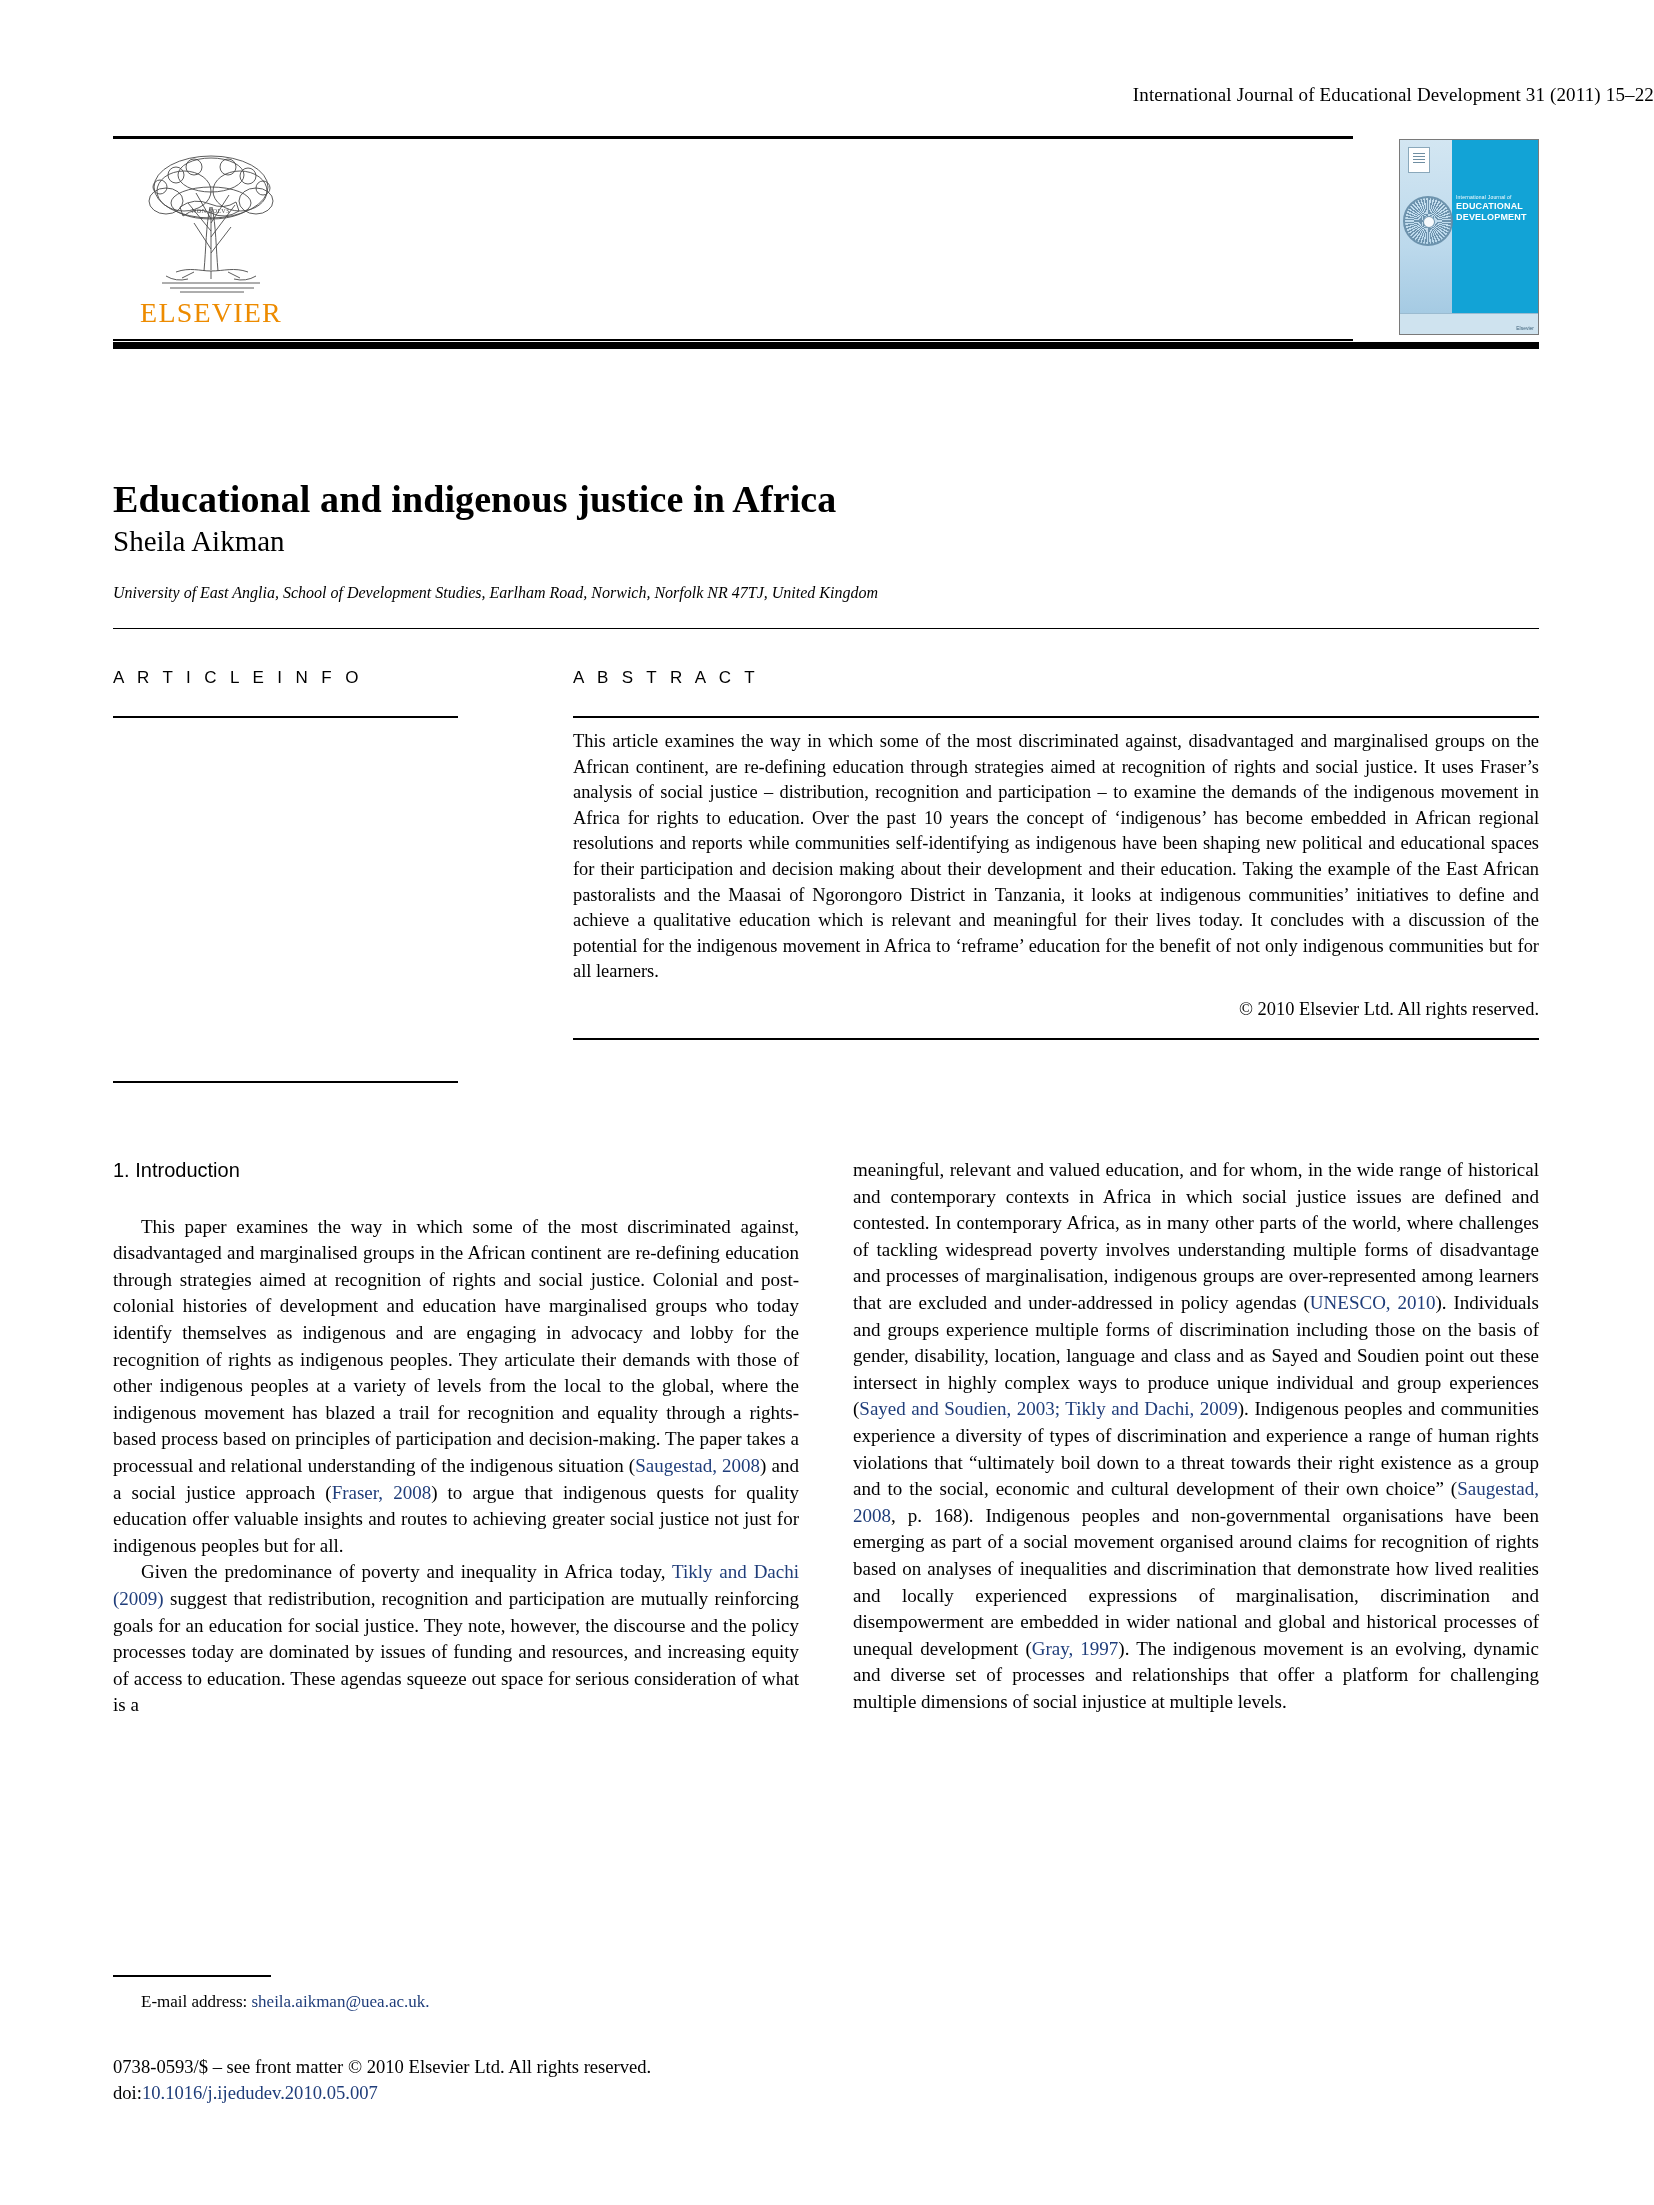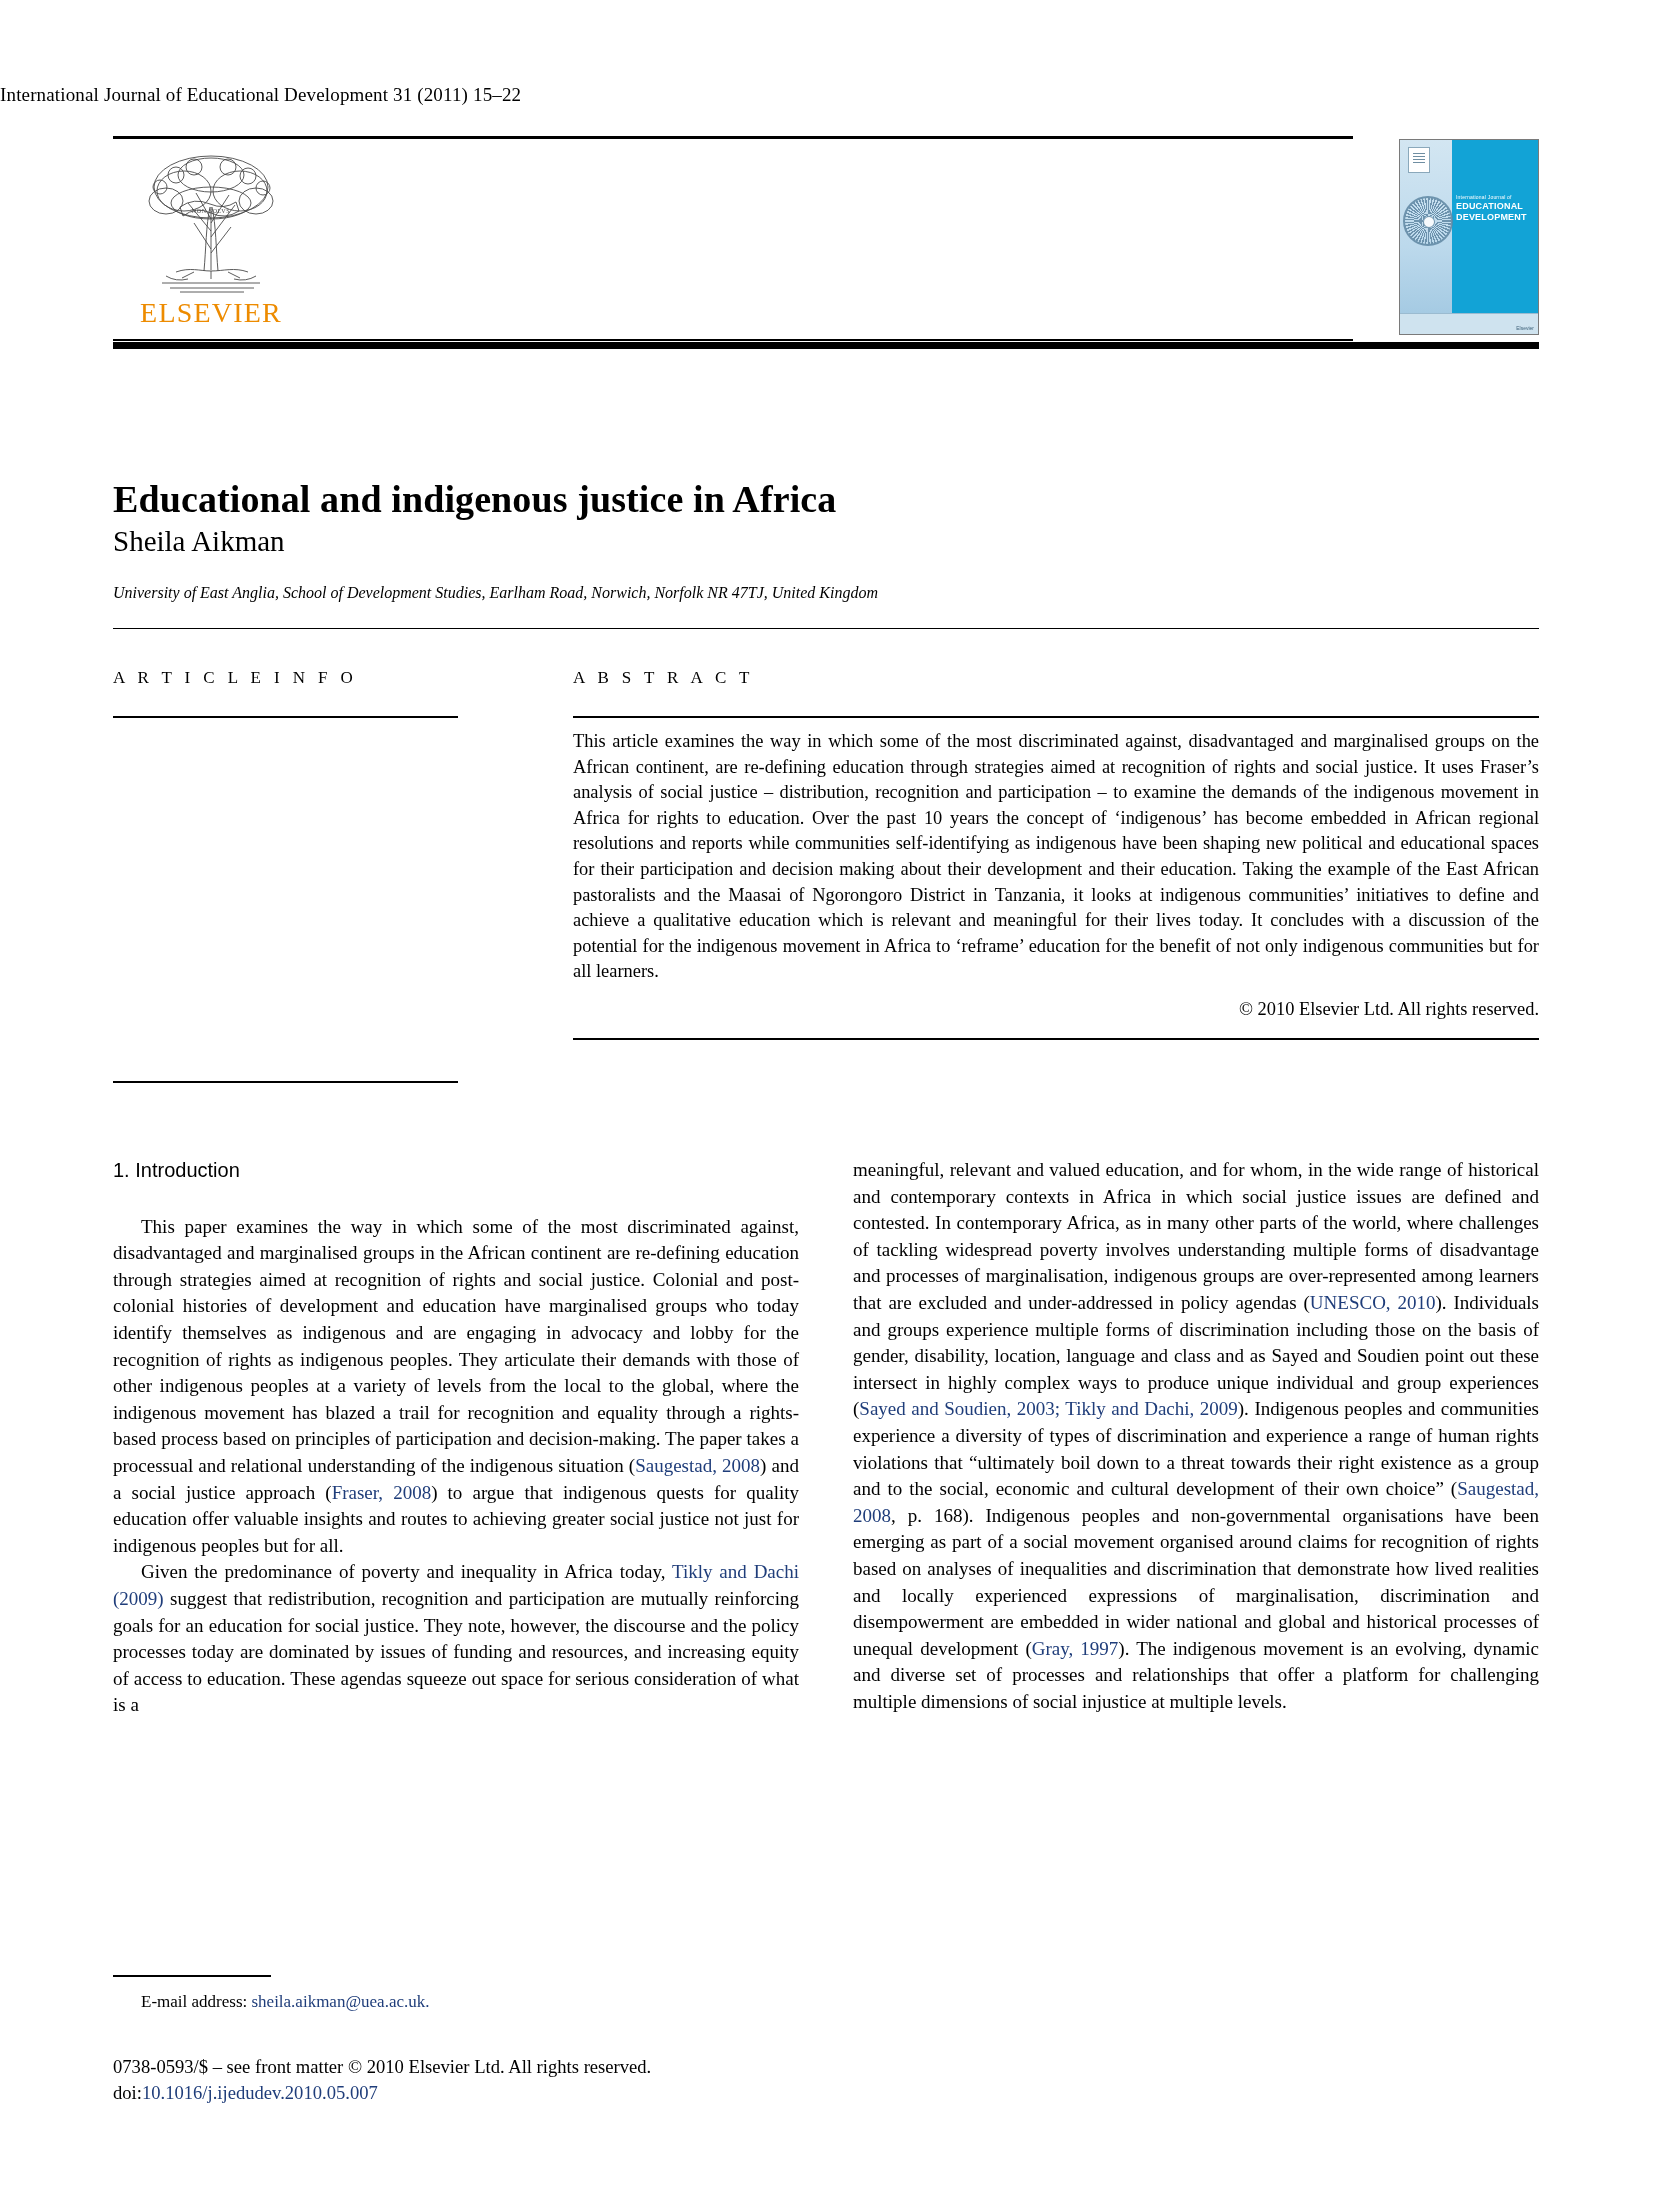--- a/index.html
+++ b/index.html
@@ -20,21 +20,21 @@
     left: 0; top: 0;
     width: 1654px;
     height: 2205px;
   }
 
   
   .running-head {
     position: absolute;
     left: 0; top: 84px;
     width: 1654px;
-    text-align: left;
+    text-align: right;
     font-size: 19px;
     letter-spacing: 0.15px;
   }
 
   
   .masthead {
     position: absolute;
     left: 113px; top: 136px;
     width: 1240px;
   }
@@ -227,21 +227,21 @@
     width: 345px;
   }
   .abs-col {
     position: absolute;
     left: 573px; top: 668px;
     width: 966px;
   }
   .sec-label {
     font-size: 17px;
     letter-spacing: 4.4px;
-    font-family: Liberation Serif, serif;
+    font-family: Liberation Sans, sans-serif;
   }
   .sec-rule {
     height: 2px;
     background: #000;
     margin-top: 28px;
   }
   .keywords {
     margin-top: 9px;
     font-size: 17.5px;
     line-height: 22.4px;

